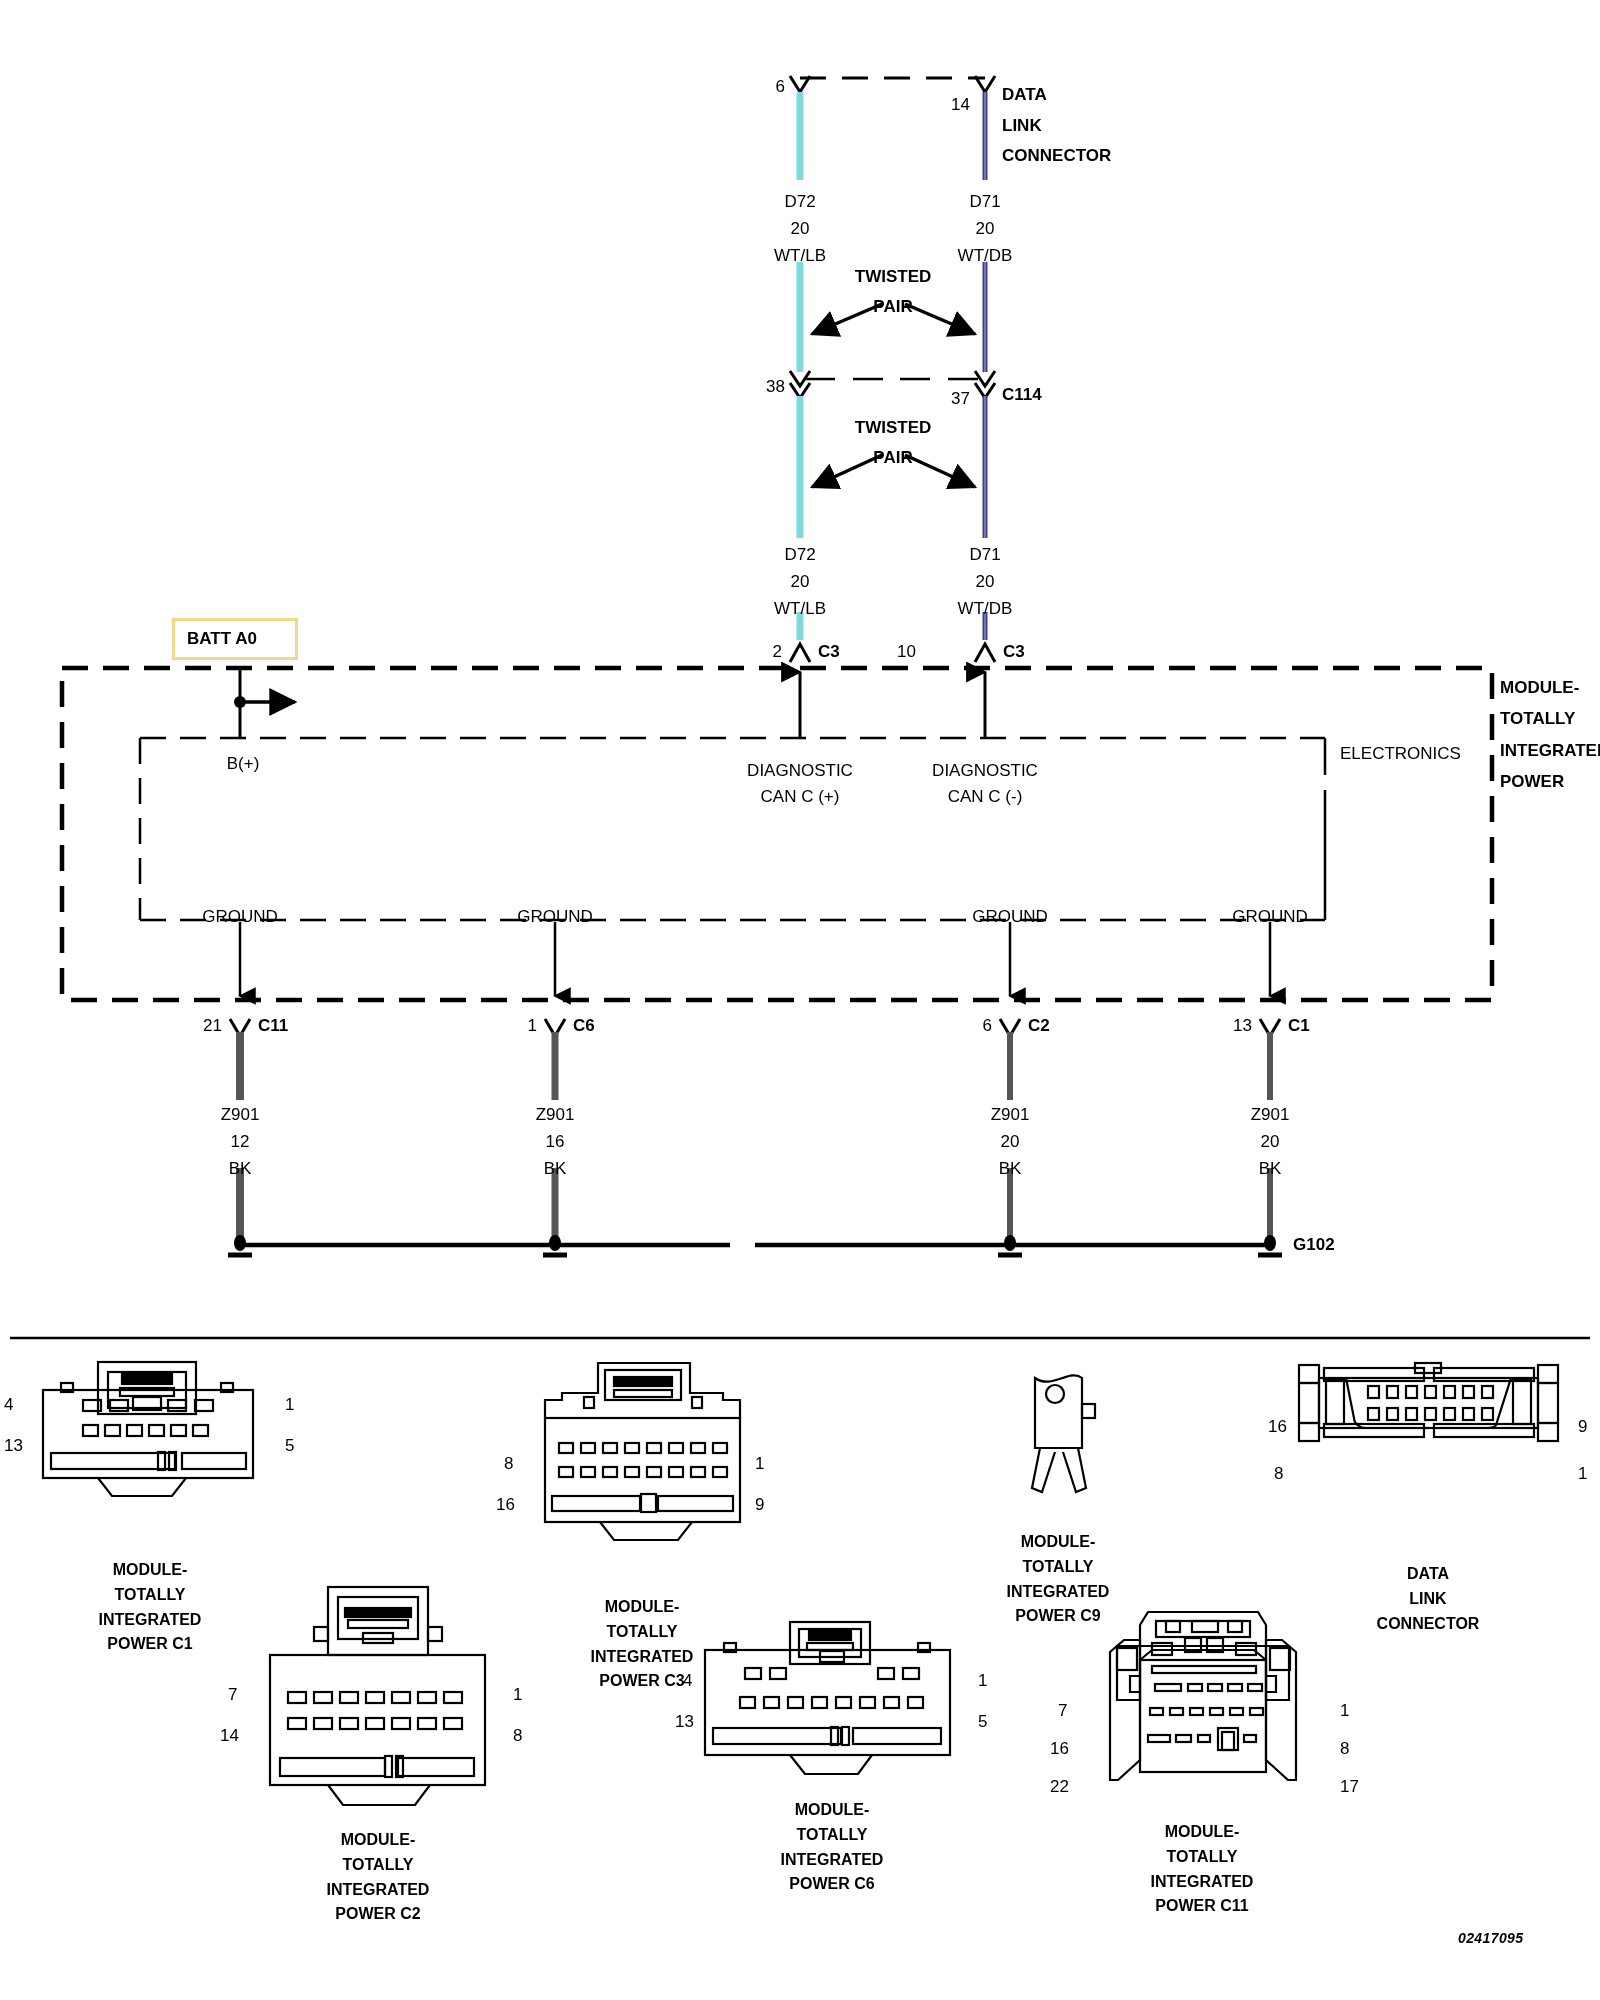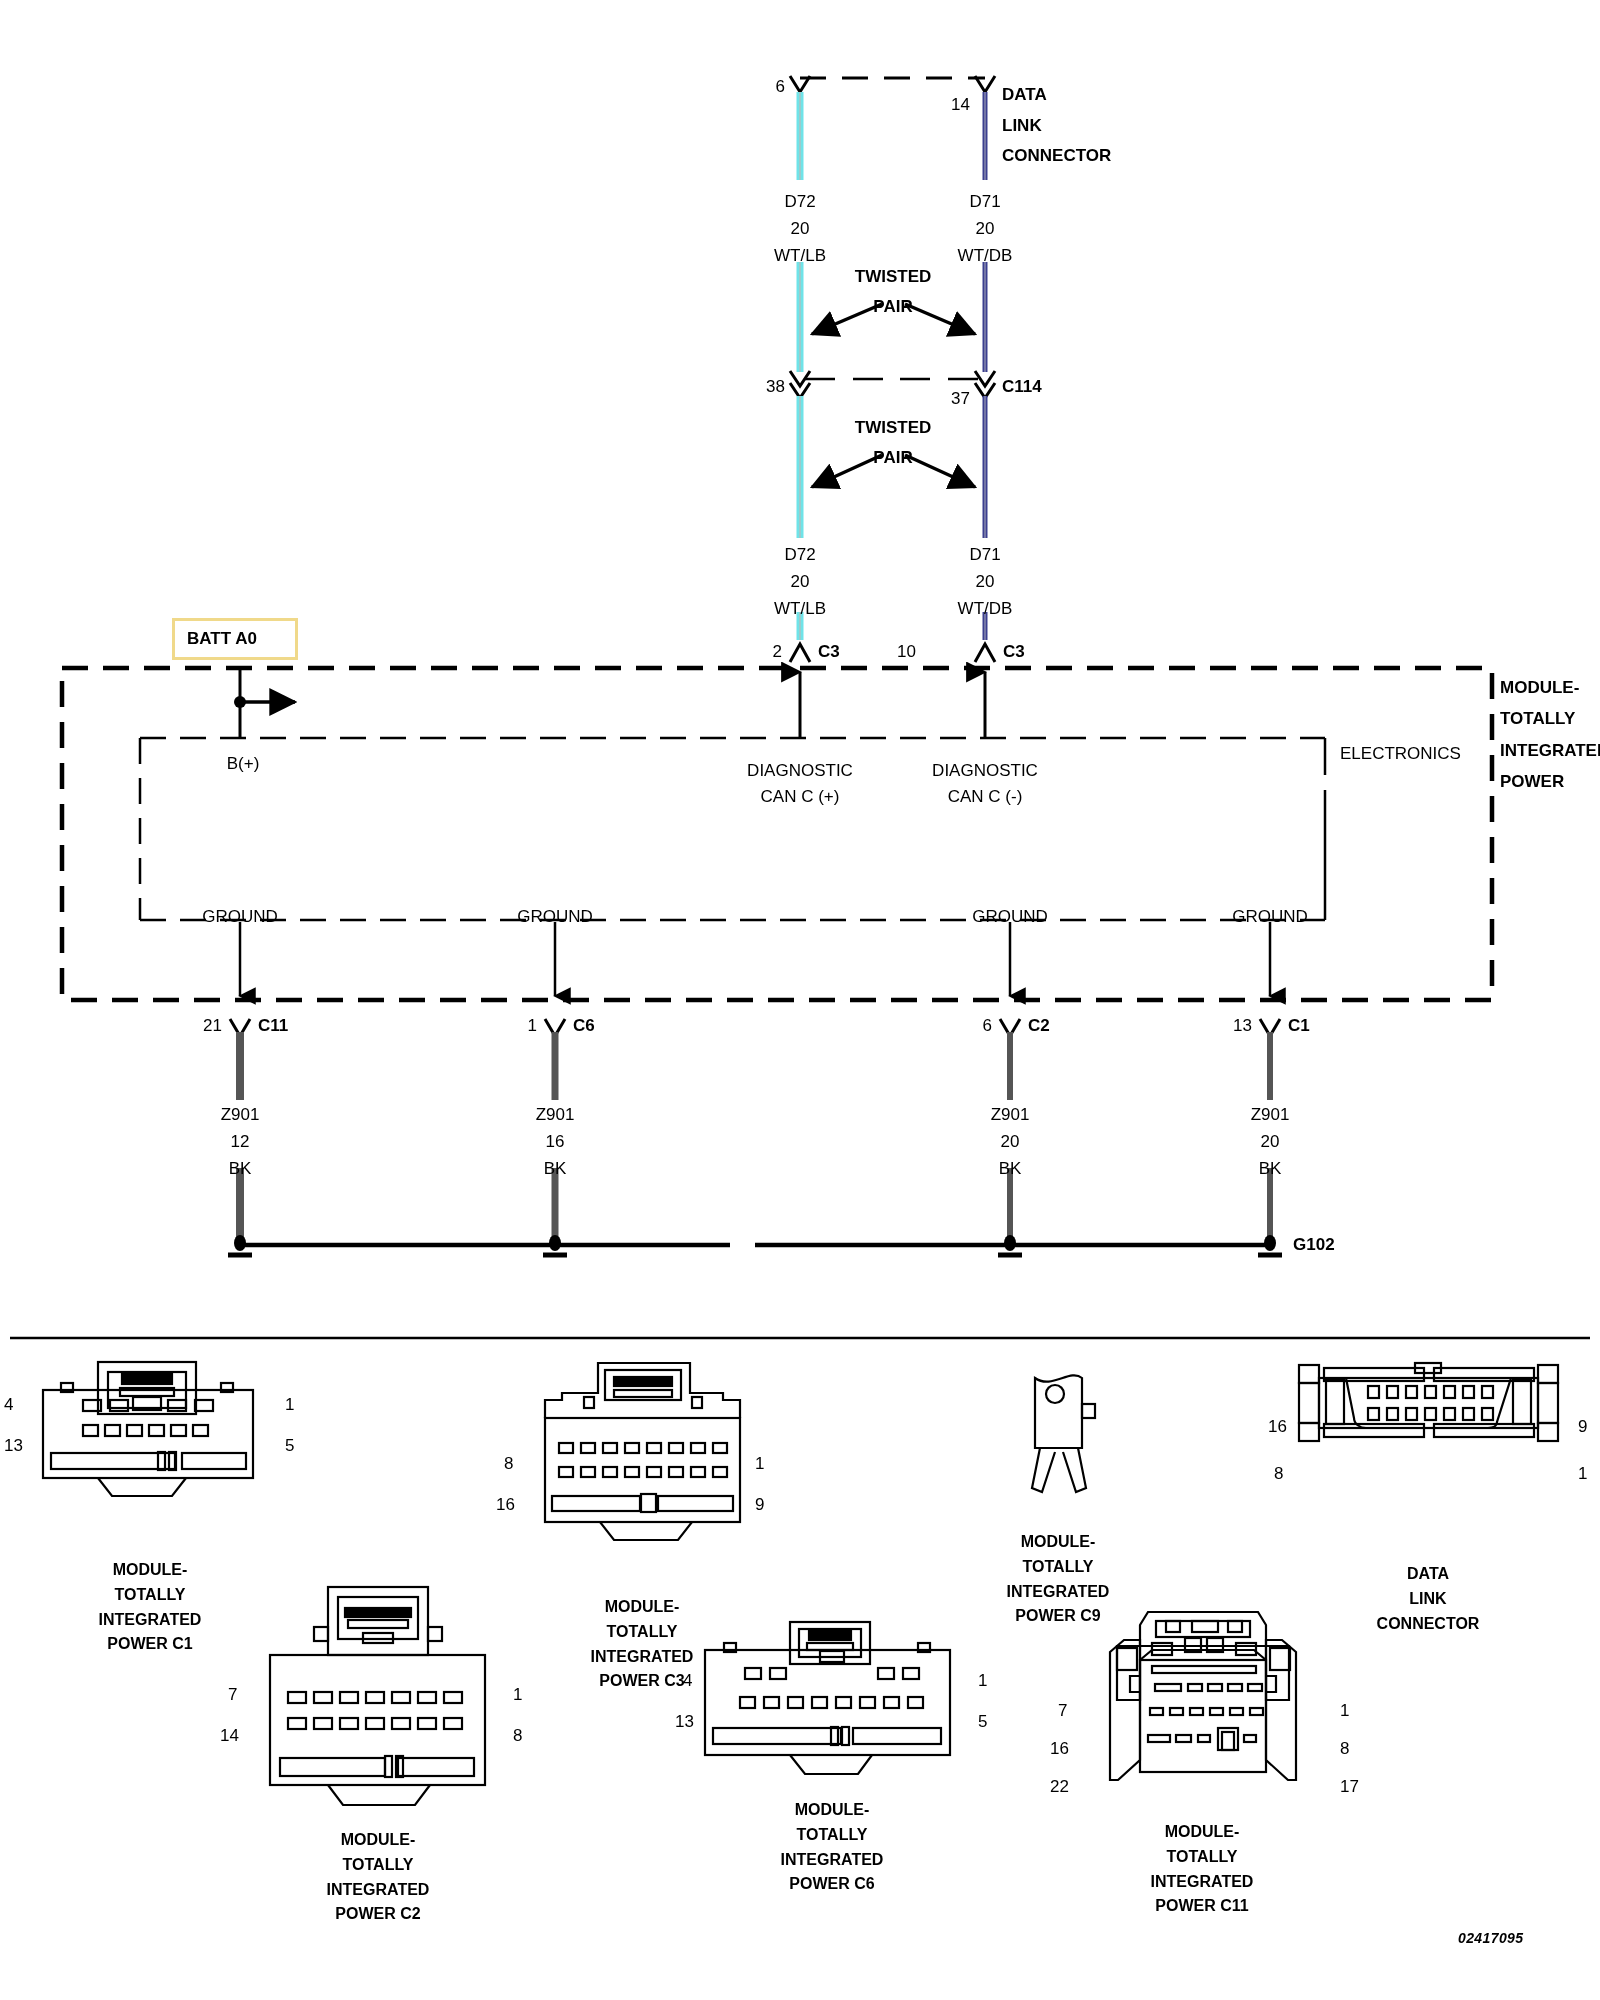--- a/index.html
+++ b/index.html
@@ -390,21 +390,21 @@
 
   <span class="lbl c" style="left:985px; top:193px;">D71</span>
   <span class="lbl c" style="left:985px; top:220px;">20</span>
   <span class="lbl c" style="left:985px; top:247px;">WT/DB</span>
 
   <span class="lbl b c" style="left:893px; top:262px; line-height:1.75; white-space:pre-line;">TWISTED
 PAIR</span>
 
   <span class="lbl r" style="left:785px; top:378px;">38</span>
   <span class="lbl r" style="left:970px; top:358px;margin-top:32px;">37</span>
-  <span class="lbl b" style="left:1002px; top:378px;">C114</span>
+  <span class="lbl b" style="left:1002px; top:386px;">C114</span>
 
   <span class="lbl b c" style="left:893px; top:413px; line-height:1.75; white-space:pre-line;">TWISTED
 PAIR</span>
 
   <span class="lbl c" style="left:800px; top:546px;">D72</span>
   <span class="lbl c" style="left:800px; top:573px;">20</span>
   <span class="lbl c" style="left:800px; top:600px;">WT/LB</span>
 
   <span class="lbl c" style="left:985px; top:546px;">D71</span>
   <span class="lbl c" style="left:985px; top:573px;">20</span>

